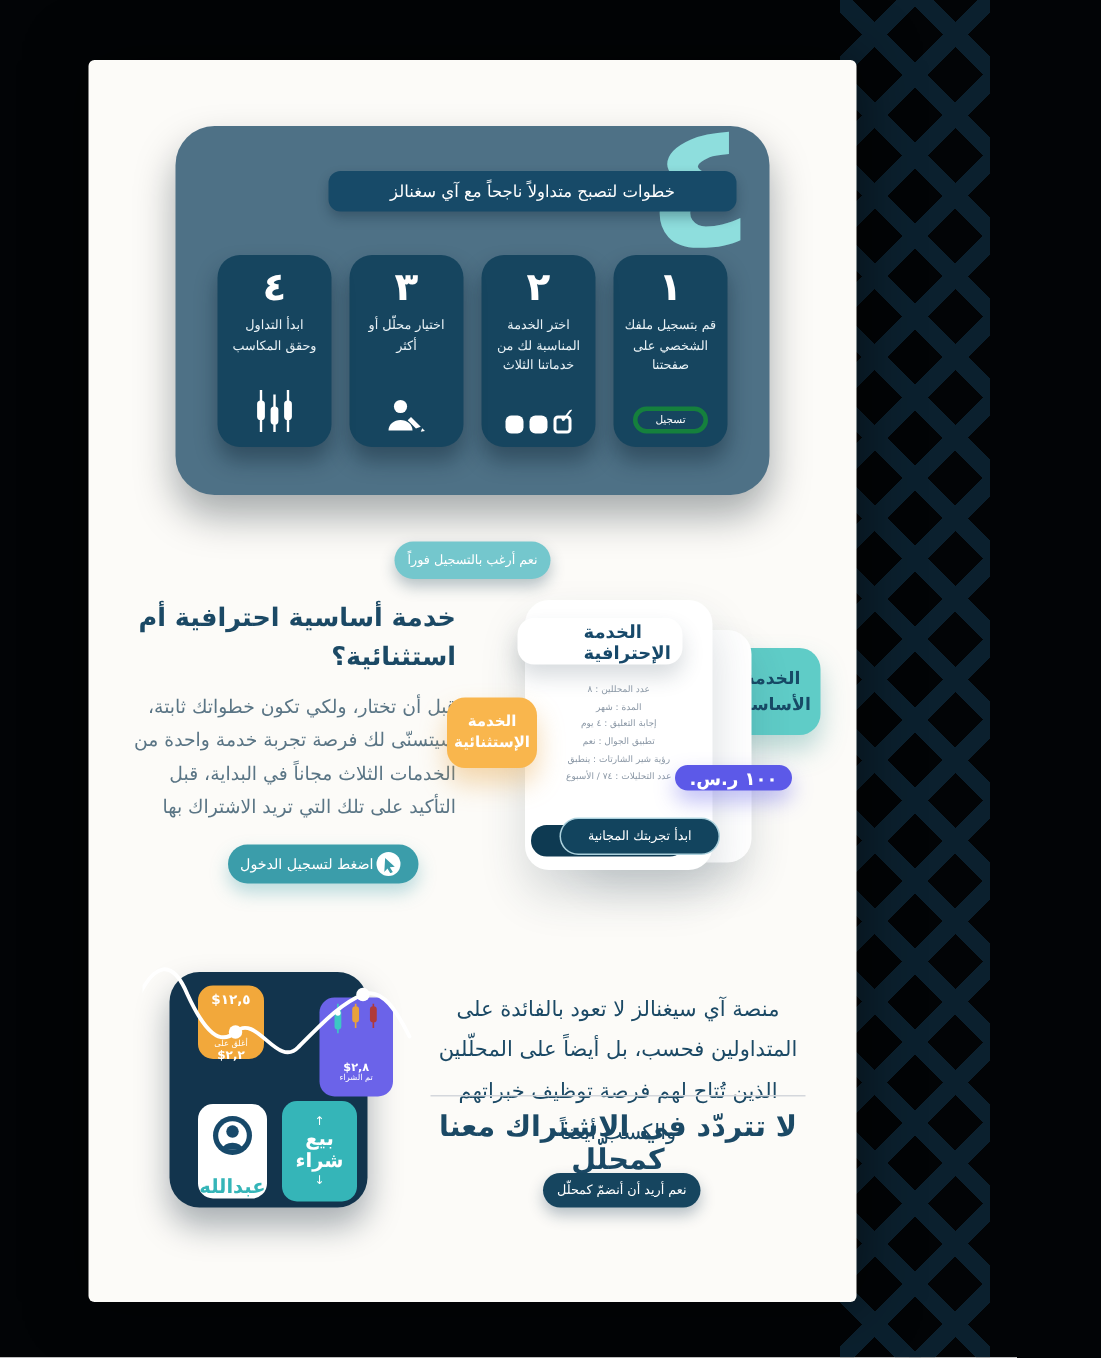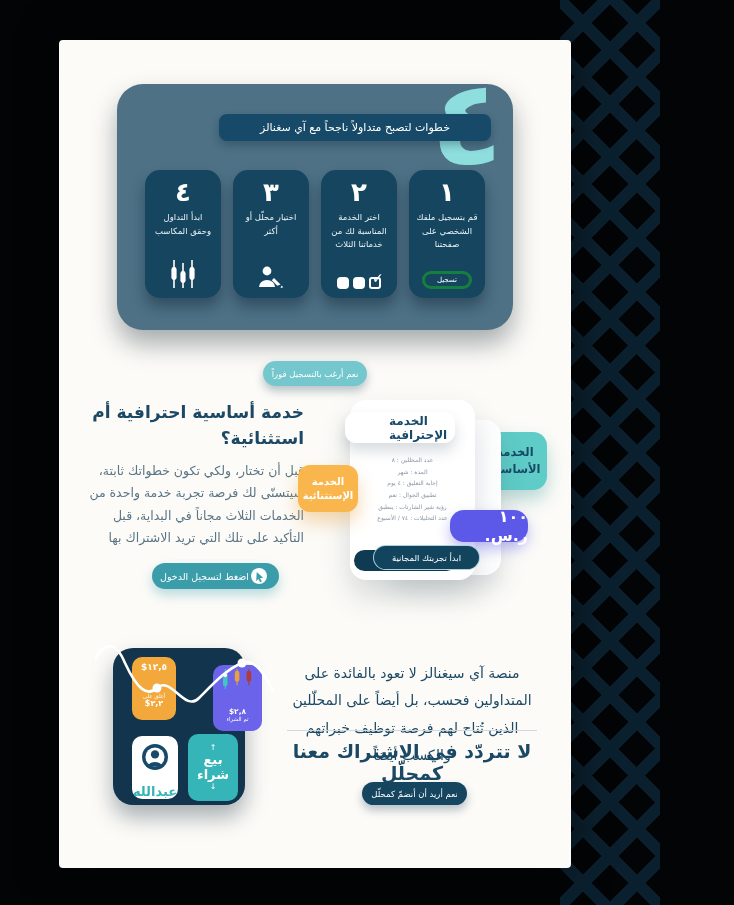--- a/index.html
+++ b/index.html
@@ -35,33 +35,33 @@
   .svc-text p { font-size:12.5px; color:#5a7585; line-height:1.78; margin-top:9px; }
   .login-btn { display:inline-flex; align-items:center; gap:2px; margin:14px 25px 0 0; background:#3b9daa; border:none; border-radius:15px; padding:5px 12px 5px 8px; color:#fff; font-size:9.5px; font-family:inherit; box-shadow:0 6px 12px rgba(59,157,170,.35); cursor:pointer; }
   .login-ico { width:16px; height:16px; background:#fff; border-radius:50%; display:flex; align-items:center; justify-content:center; flex:none; }
 
   .sheet-back { position:absolute; left:330px; top:380px; width:112px; height:155px; background:#fff; border-radius:16px; box-shadow:0 14px 26px rgba(40,60,80,.16); z-index:2; }
   .svc-teal { position:absolute; left:424px; top:392px; width:64px; height:58px; background:#5fccc7; border-radius:14px; z-index:1; display:flex; align-items:center; justify-content:center; text-align:center; color:#174a66; font-weight:700; font-size:11.5px; line-height:1.45; box-shadow:0 10px 18px rgba(60,150,145,.35); cursor:pointer; }
   .svc-orange { position:absolute; left:239px; top:425px; width:60px; height:47px; background:#f9b64d; border-radius:12px; z-index:4; display:flex; align-items:center; justify-content:center; text-align:center; color:#fff; font-weight:700; font-size:10px; line-height:1.4; box-shadow:0 10px 18px rgba(230,160,60,.4); cursor:pointer; }
   .svc-main { position:absolute; left:291px; top:360px; width:125px; height:180px; background:#fff; border-radius:16px; box-shadow:0 16px 30px rgba(40,60,80,.18); z-index:3; }
   .svc-bubble { position:absolute; left:286px; top:372px; width:110px; height:31px; background:#fff; border-radius:11px; z-index:4; display:flex; align-items:center; justify-content:center; color:#17496a; font-weight:700; font-size:12px; box-shadow:0 8px 14px rgba(40,60,80,.18);padding-left:44px; }
   .svc-features { position:absolute; left:291px; top:414px; width:125px; z-index:4; direction:rtl; text-align:center; color:#8a97a5; font-size:6px; line-height:1.95; }
-  .price-pill { position:absolute; left:391px; top:470px; width:78px; height:32px; background:#5c59e8; border-radius:14px; z-index:5; display:flex; align-items:center; justify-content:center; color:#fff; font-weight:700; font-size:16px; direction:rtl; box-shadow:0 7px 14px rgba(92,89,232,.4); }
+  .price-pill { position:absolute; left:391px; top:470px; width:78px; height:17px; background:#5c59e8; border-radius:14px; z-index:5; display:flex; align-items:center; justify-content:center; color:#fff; font-weight:700; font-size:12px; direction:rtl; box-shadow:0 7px 14px rgba(92,89,232,.4); }
   .trial-btn { position:absolute; left:314px; top:505px; width:107px; height:25px; background:#12445e; border:1px solid rgba(190,225,235,.9); border-radius:13px; color:#fff; font-size:8.5px; font-family:inherit; z-index:6; box-shadow:-21px 3px 0 -2px #0e3a52; cursor:pointer; }
 
   
   .an-par { position:absolute; left:228px; top:620px; width:250px; direction:rtl; text-align:center; font-size:14px; color:#1b4965; line-height:1.95; }
   .an-div { position:absolute; left:228px; top:690px; width:250px; border-top:1px solid #d4d7dc; }
   .an-head { position:absolute; left:218px; top:700px; width:270px; direction:rtl; text-align:center; font-size:19px; font-weight:700; color:#1b4965; }
   .join-btn { position:absolute; left:303px; top:742px; width:105px; height:23px; background:#16455f; border:none; border-radius:12px; color:#fff; font-size:8.5px; font-family:inherit; box-shadow:0 5px 10px rgba(15,50,75,.3); cursor:pointer; }
 
   
   .illus { position:absolute; left:36px; top:585px; width:180px; height:195px; }
   .il-navy { position:absolute; left:18px; top:23px; width:132px; height:157px; background:#12344d; border-radius:20px; box-shadow:0 12px 22px rgba(10,30,45,.35); }
-  .il-orange { position:absolute; left:37px; top:32px; width:44px; height:63px; background:#f2a83b; border-radius:10px; color:#fff; text-align:center; direction:rtl; padding-top:5px; z-index:2; }
+  .il-orange { position:absolute; left:37px; top:32px; width:44px; height:49px; background:#f2a83b; border-radius:10px; color:#fff; text-align:center; direction:rtl; padding-top:5px; z-index:2; }
   .il-orange .top { font-size:9px; font-weight:700; }
   .il-orange .lbl { font-size:5.5px; margin-top:21px; }
   .il-orange .bot { font-size:8px; font-weight:700; }
   .il-purple { position:absolute; left:118px; top:8px; width:49px; height:66px; background:#6b63e9; border-radius:10px; color:#fff; text-align:center; direction:rtl; padding-top:4px; z-index:2;margin-top:32px; }
   .il-purple .pr { font-size:7.5px; font-weight:700; margin-top:14px; }
   .il-purple .lb { font-size:5.5px; }
   .il-white { position:absolute; left:37px; top:111px; width:46px; height:63px; background:#fff; border-radius:10px; z-index:2; display:flex; flex-direction:column; align-items:center; padding-top:8px; }
   .il-white .name { color:#35b5b8; font-size:13px; font-weight:700; margin-top:14px; }
   .il-teal { position:absolute; left:93px; top:109px; width:50px; height:67px; background:#35b5b8; border-radius:10px; z-index:2; color:#fff; text-align:center; display:flex; flex-direction:column; align-items:center; justify-content:center; line-height:1.15; }
   .il-teal .ar { font-size:8px; }

